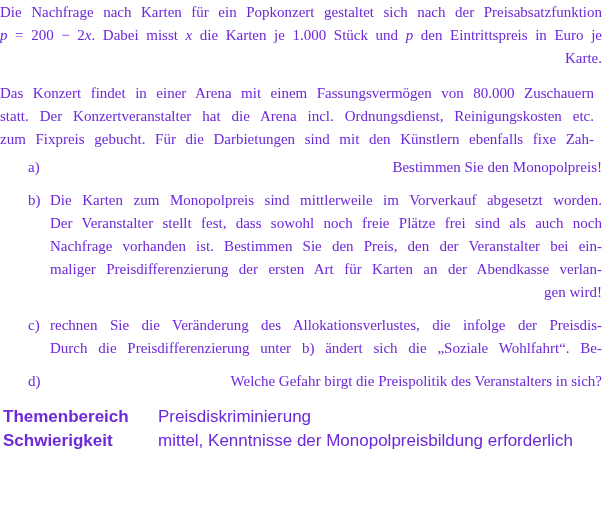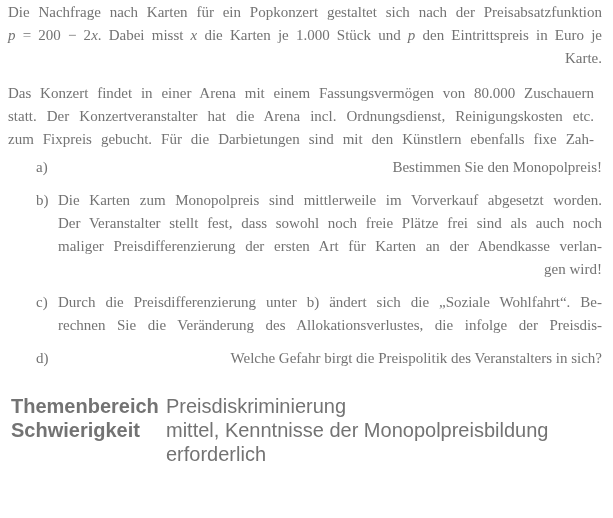--- a/index.html
+++ b/index.html
@@ -2,40 +2,40 @@
 <html lang="de"><head>
 <meta charset="utf-8">
 <style>
   html, body { margin: 0; padding: 0; background: #fff; }
   .doc {
     position: relative;
     width: 613px;
     height: 518px;
     box-sizing: border-box;
     background: #ffffff;
-    color: #737373;
+    color: #6d28d9;
     font-family: "Liberation Serif", "DejaVu Serif", serif;
     font-size: 15px;
-    padding: 1px 11px 0 8px;
+    padding: 1px 11px 0 0;
     overflow: hidden;
   }
   .ln { line-height: 23px; }
   .just { text-align: justify; text-align-last: justify; }
   .left { text-align: right; }
   .para-intro { margin: 0 0 12px 0; }
   .para-arena { margin: 0 8px 5px 0; }
   .var { font-style: italic; }
   .task { display: flex; margin-bottom: 10px; }
   .task .marker { flex: none; width: 22px; margin-left: 28px; line-height: 23px; }
   .task .tbody { flex: 1; min-width: 0; }
   .footer {
-    margin-top: 24px;
+    margin-top: 12px;
     padding-left: 3px;
     font-family: "Liberation Sans", "DejaVu Sans", sans-serif;
-    font-size: 20px;
+    font-size: 17px;
   }
   .frow { display: flex; line-height: 24px; }
   .flabel { flex: none; width: 155px; font-weight: 700; }
   .fvalue { flex: 1; min-width: 0; }
 </style>
 </head>
 <body>
 
 <div class="doc">
 
@@ -58,30 +58,31 @@
       <div class="tbody">
         <div class="ln left">Bestimmen Sie den Monopolpreis!</div>
       </div>
     </div>
 
     <div class="task">
       <span class="marker">b)</span>
       <div class="tbody">
         <div class="ln just">Die Karten zum Monopolpreis sind mittlerweile im Vorverkauf abgesetzt worden.</div>
         <div class="ln just">Der Veranstalter stellt fest, dass sowohl noch freie Plätze frei sind als auch noch</div>
+        <div class="ln just">Nachfrage vorhanden ist. Bestimmen Sie den Preis, den der Veranstalter bei ein-</div>
         <div class="ln just">maliger Preisdifferenzierung der ersten Art für Karten an der Abendkasse verlan-</div>
         <div class="ln left">gen wird!</div>
       </div>
     </div>
 
     <div class="task">
       <span class="marker">c)</span>
       <div class="tbody">
+        <div class="ln just">rechnen Sie die Veränderung des Allokationsverlustes, die infolge der Preisdis-</div>
         <div class="ln just">Durch die Preisdifferenzierung unter b) ändert sich die „Soziale Wohlfahrt“. Be-</div>
-        <div class="ln just">rechnen Sie die Veränderung des Allokationsverlustes, die infolge der Preisdis-</div>
       </div>
     </div>
 
     <div class="task">
       <span class="marker">d)</span>
       <div class="tbody">
         <div class="ln left">Welche Gefahr birgt die Preispolitik des Veranstalters in sich?</div>
       </div>
     </div>
 

